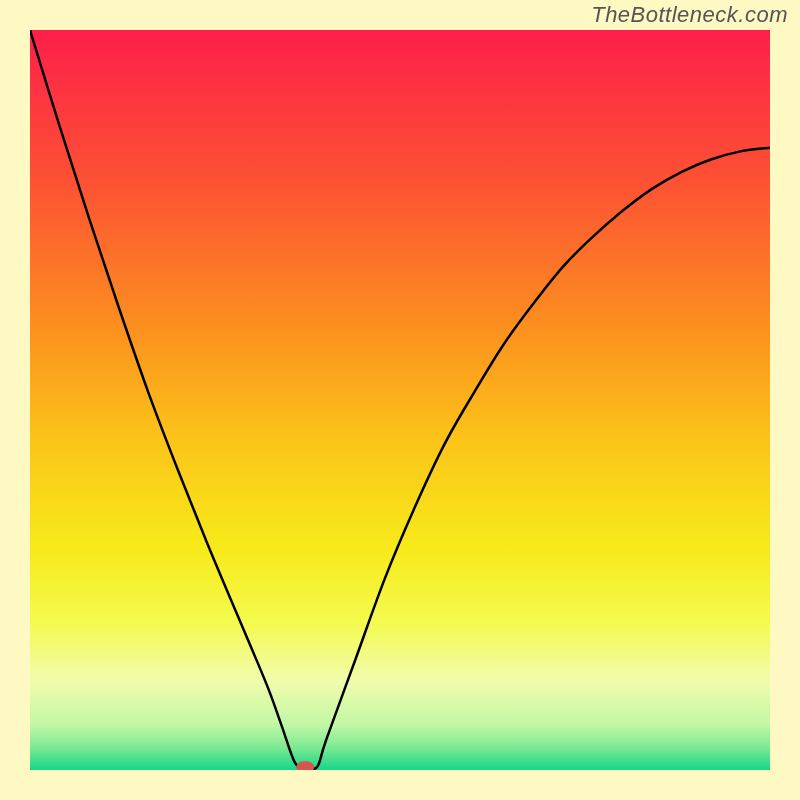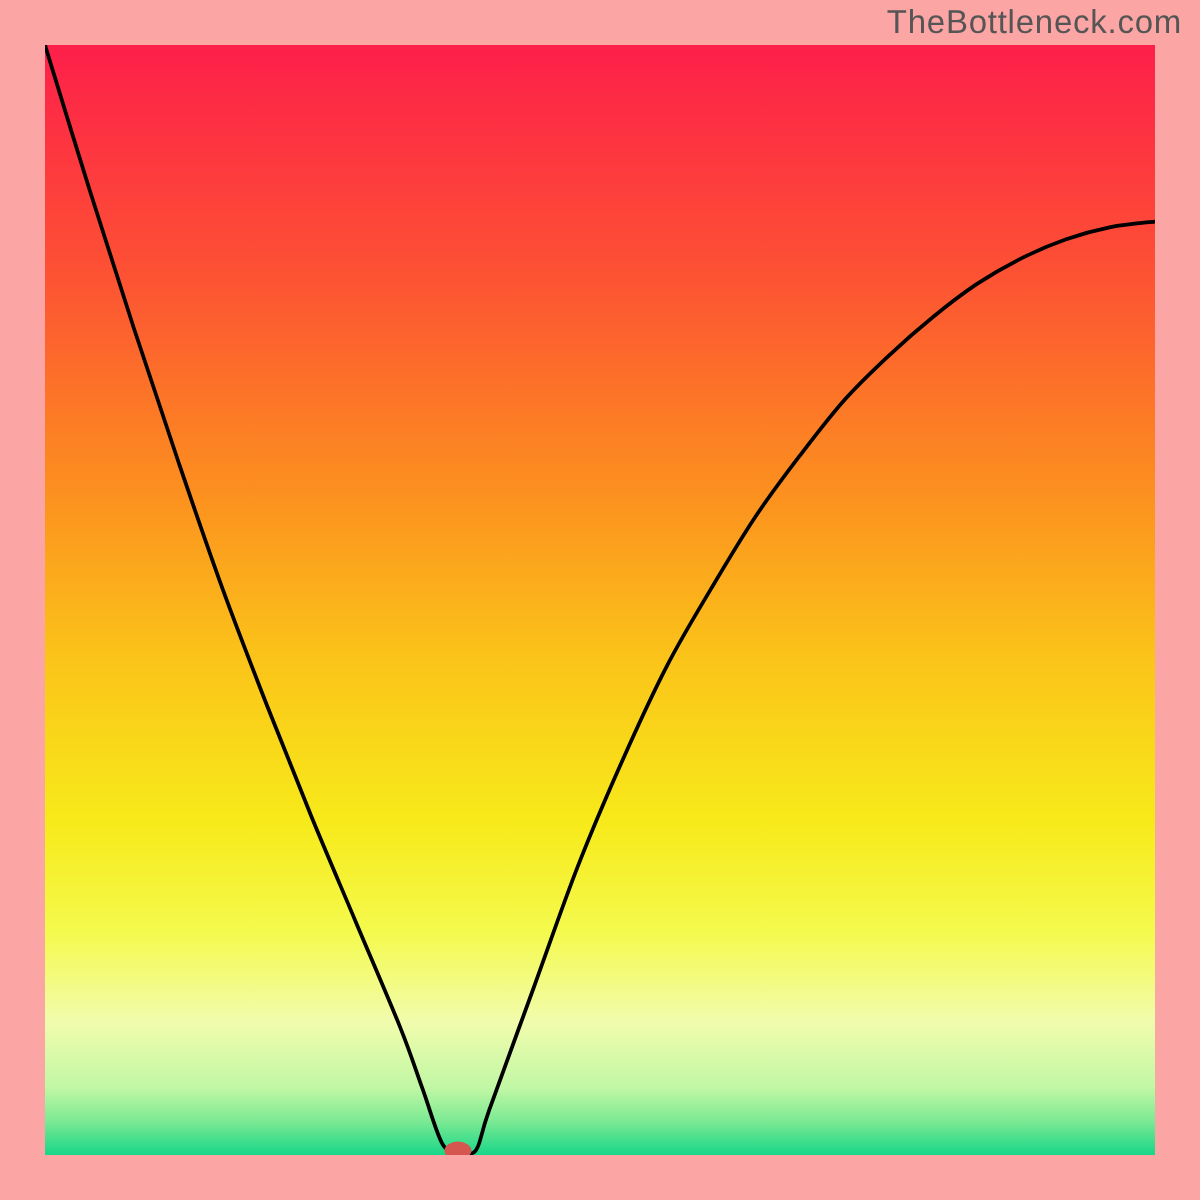--- a/index.html
+++ b/index.html
@@ -7,21 +7,22 @@
     padding: 0;
     width: 800px;
     height: 800px;
     background: #ffffff;
     font-family: Arial, Helvetica, sans-serif;
   }
   .frame {
     position: relative;
     width: 800px;
     height: 800px;
-    background: #fca5a5;
+    background: #fef9c3;
+    font-style: italic;
   }
   .watermark {
     position: absolute;
     top: 2px;
     right: 12px;
     color: #555555;
     font-size: 22px;
     font-weight: 400;
     letter-spacing: 0.5px;
     z-index: 10;

